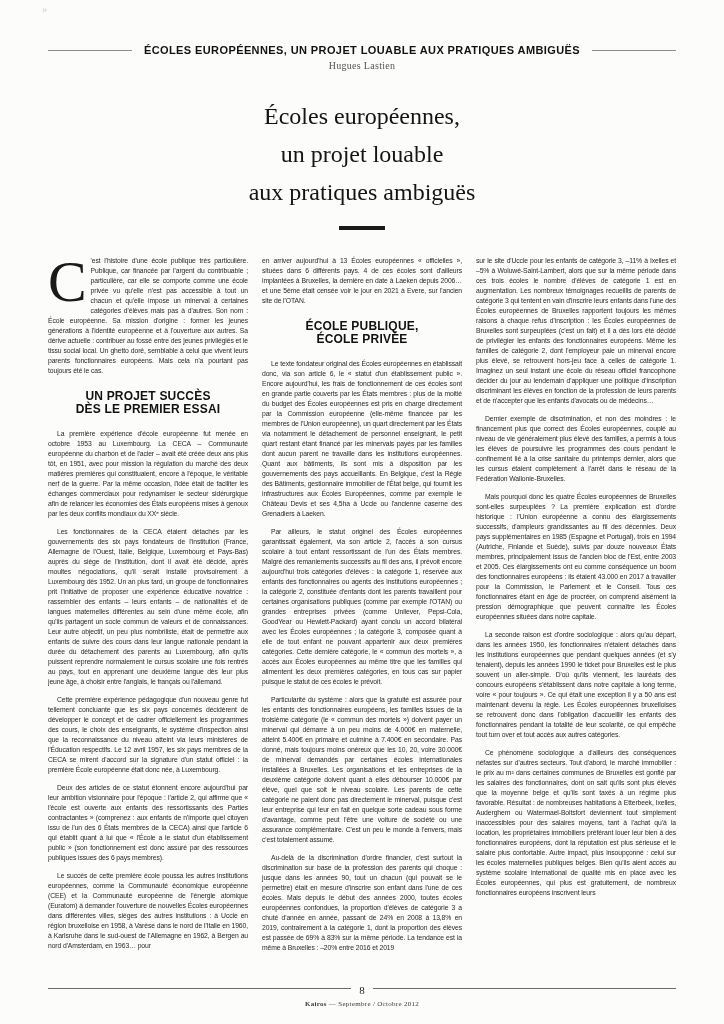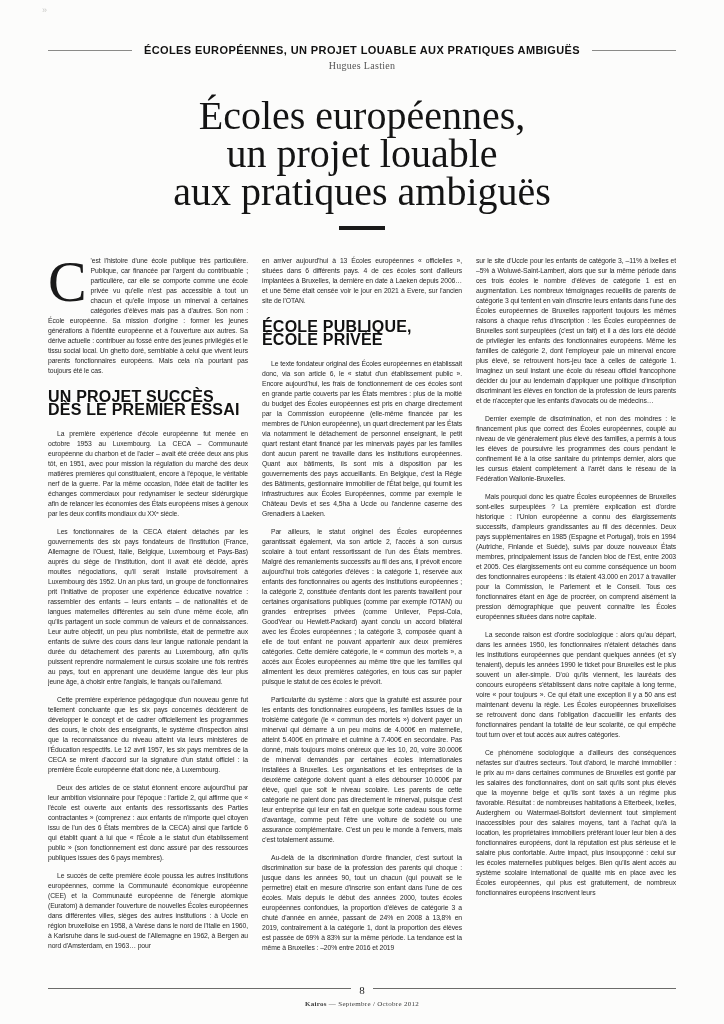--- a/index.html
+++ b/index.html
@@ -30,21 +30,21 @@
   .byline {
     text-align: center; margin-top: 4px;
     font-family: "Liberation Serif", serif;
     font-size: 10px; color: #555; letter-spacing: 0.3px;
   }
   
   .title {
     margin-top: 26px;
     font-family: "Liberation Serif", serif;
     font-weight: 400;
-    font-size: 40px; line-height: 38px;
+    font-size: 24px; line-height: 38px;
     text-align: center; color: #141414;
     white-space: pre-line;
   }
   .title-divider {
     width: 46px; height: 4px; background: #1a1a1a;
     margin: 15px auto 0 auto;
   }
   
   .columns {
     display: flex; gap: 14px;
@@ -54,23 +54,23 @@
   .col {
     flex: 1; min-width: 0;
     font-size: 6.8px; line-height: 10px;
     letter-spacing: -0.1px;
     text-align: justify; color: #292929;
     hyphens: auto;
   }
   .col p { margin-bottom: 8px; }
   .col p.ind { text-indent: 9px; }
   .section-heading {
-    font-size: 16px; line-height: 13px;
+    font-size: 12px; line-height: 13px;
     font-weight: bold; letter-spacing: 0.2px;
-    color: #111;
+    text-align: center; color: #111;
     margin: 14px 0 13px 0;
     white-space: pre-line; text-indent: 0;
   }
   .drop-cap {
     float: left;
     font-family: "Liberation Serif", serif;
     font-size: 58px; line-height: 48px;
     height: 55px;
     padding: 2px 4px 0 0;
     color: #1a1a1a;

